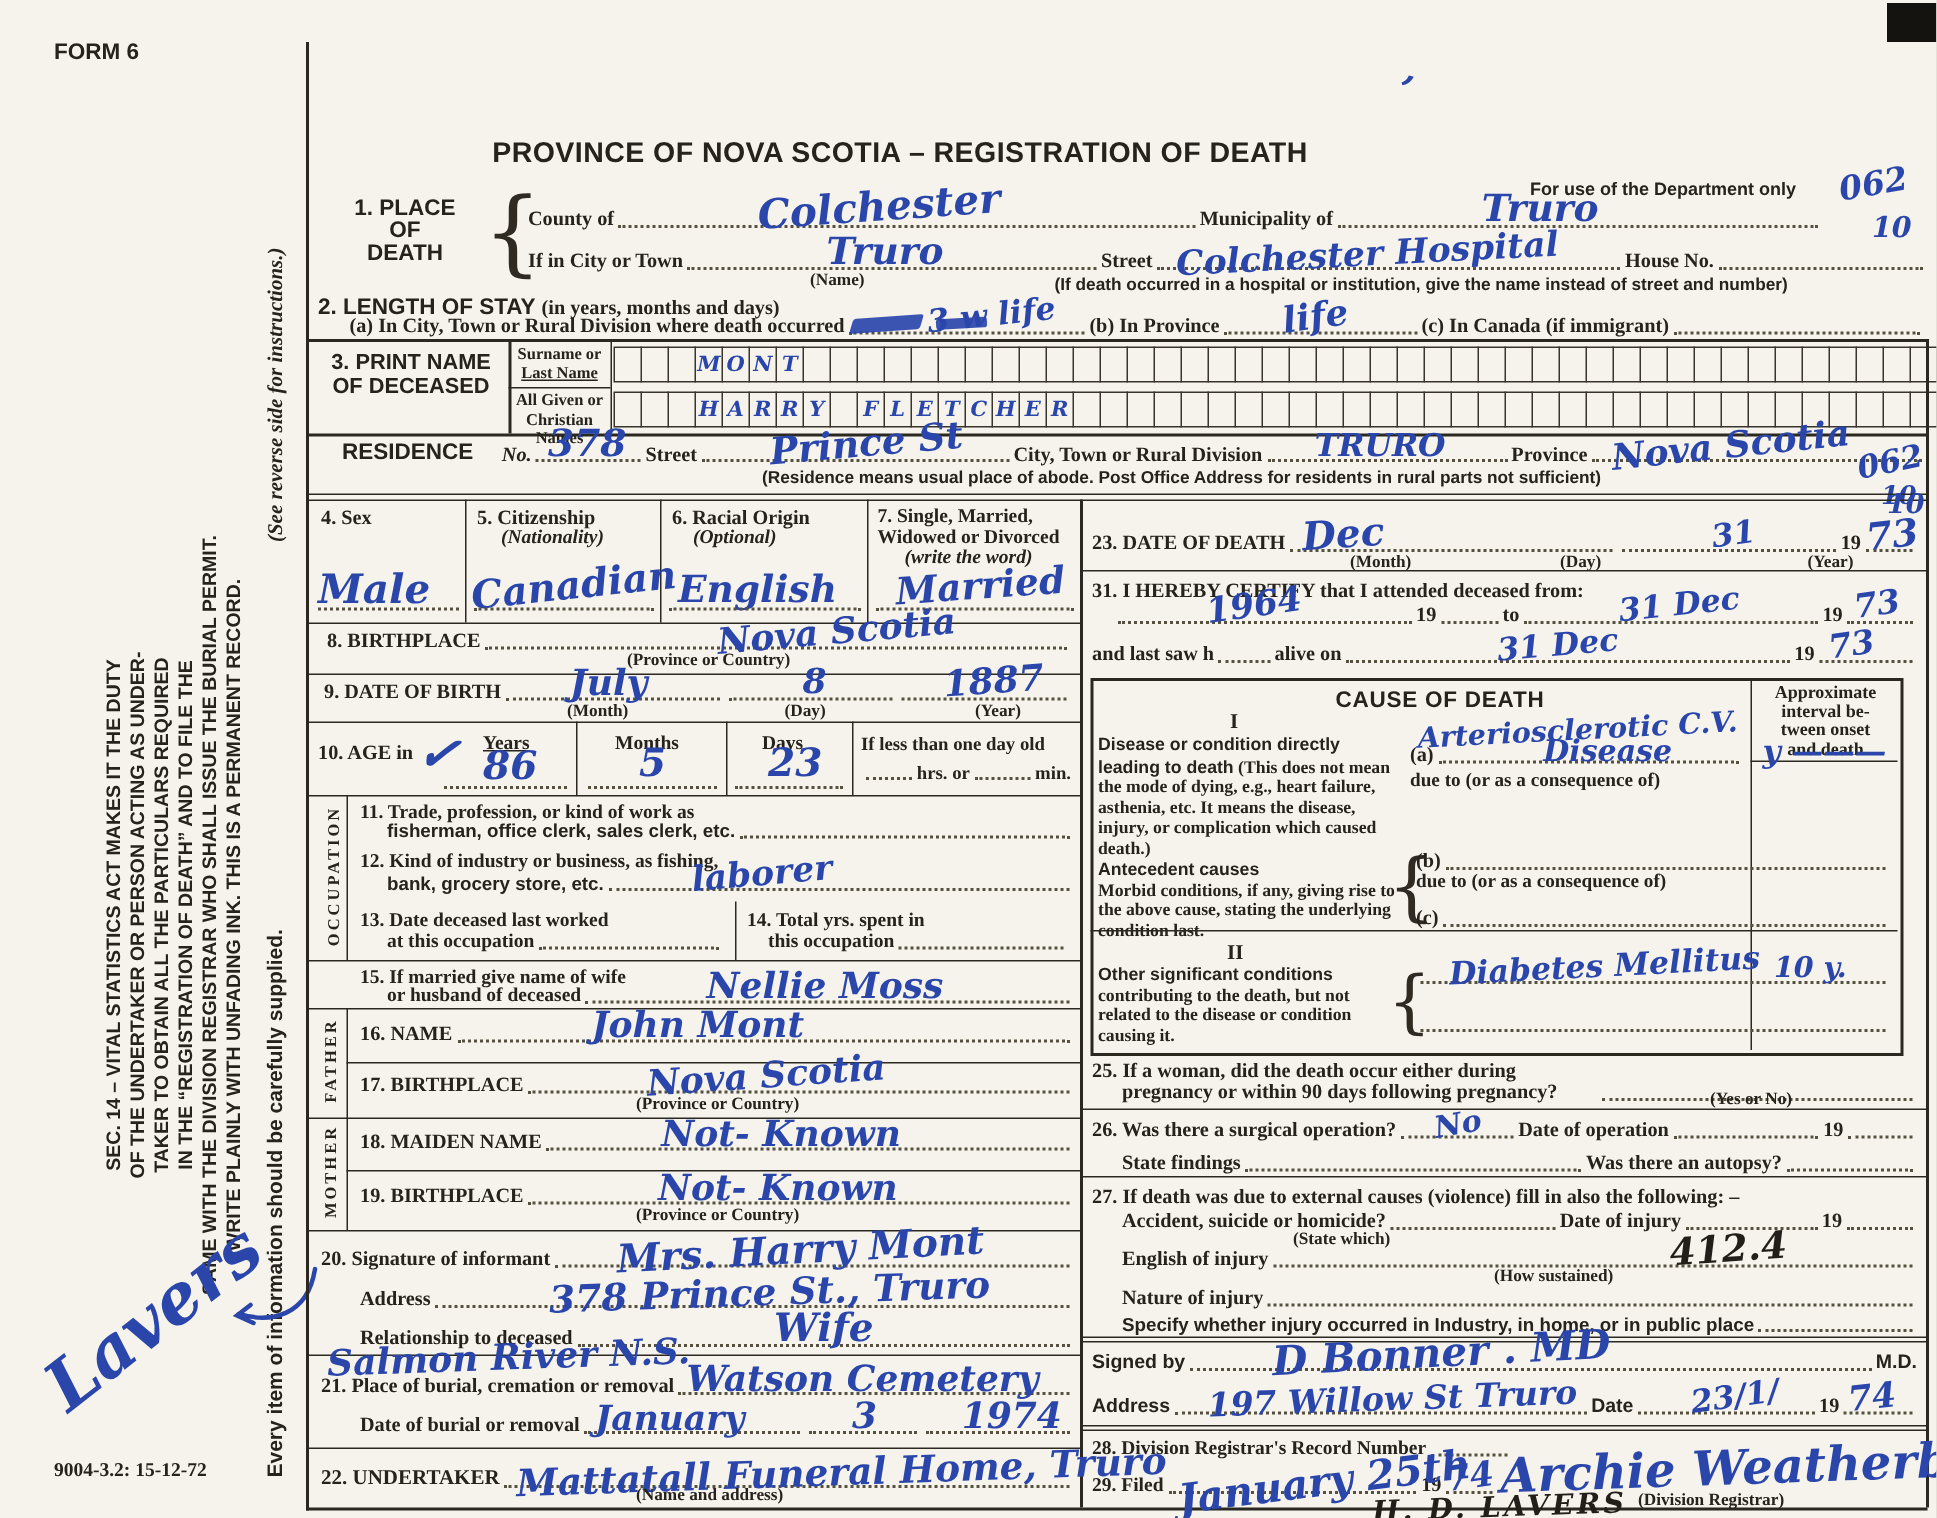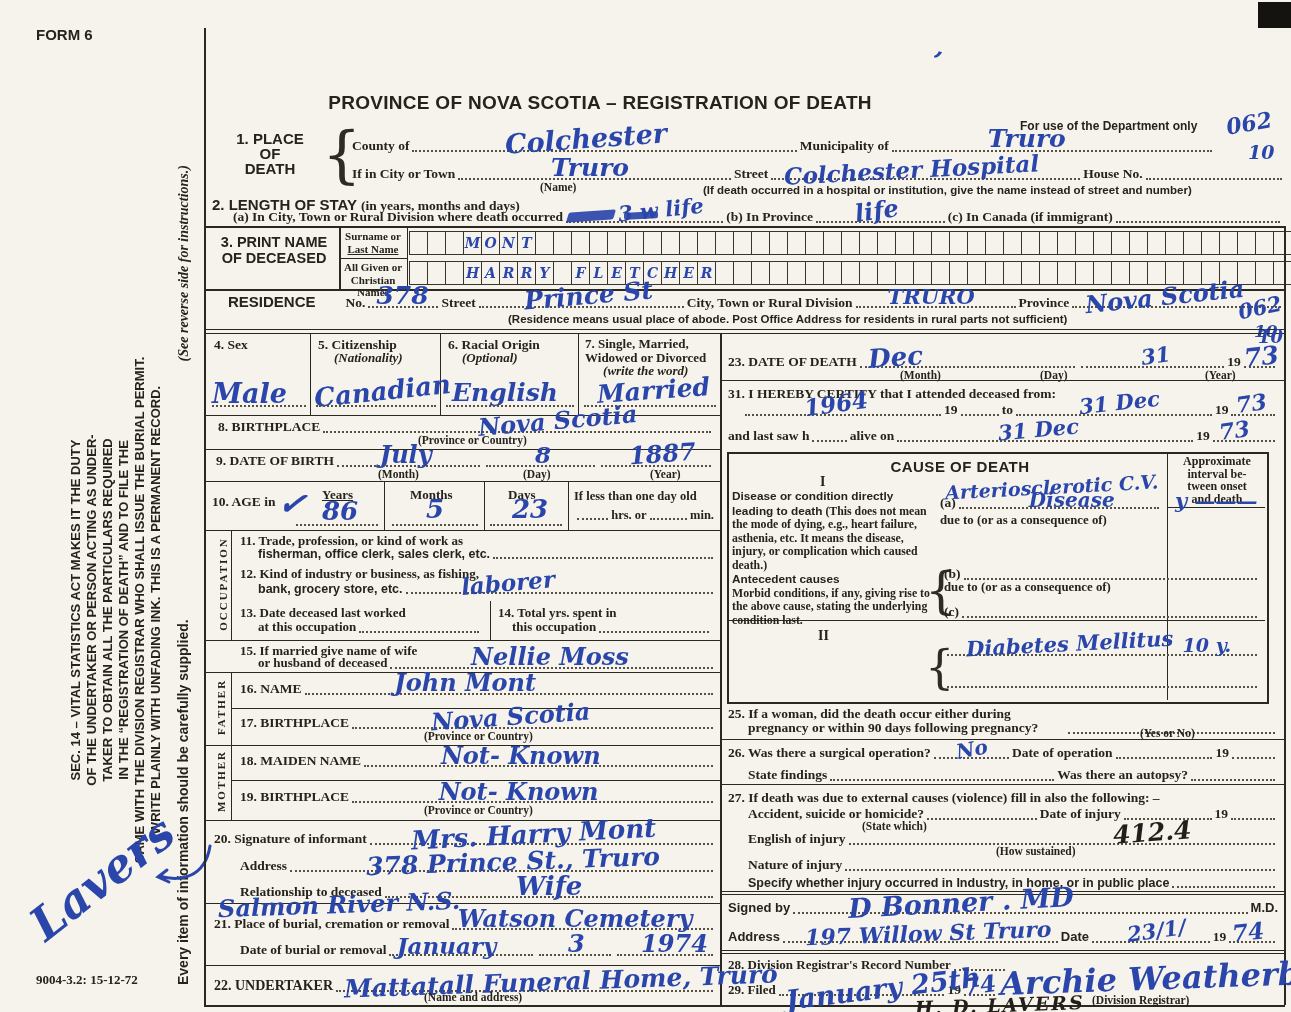--- a/index.html
+++ b/index.html
@@ -432,21 +432,21 @@
       <div class="gcell">
         <span class="gletter"></span>
       </div>
       <div class="gcell">
         <span class="gletter"></span>
       </div>
     </div>
 
   <div class="row" style="left:228px;top:293px;width:1056px;">
     <span class="t bs" style="font-size:15px;">RESIDENCE</span>
-    <span class="t" style="margin-left:30px;">No.</span>
+    <span class="t" style="margin-left:19px;font-style:italic;">No.</span>
     <span class="dots" style="flex:0 0 70px;">
       <span class="hw" style="left:8px;bottom:-2px;font-size:25px;">378</span>
     </span>
     <span class="t">Street</span>
     <span class="dots" style="flex:0 0 205px;">
       <span class="hw" style="left:22%;bottom:-2px;font-size:25px;transform:rotate(-5deg);">Prince St</span>
     </span>
     <span class="t">City, Town or Rural Division</span>
     <span class="dots" style="flex:0 0 160px;">
       <span class="hw" style="left:20%;bottom:-1px;font-size:21px;">TRURO</span>
@@ -744,20 +744,24 @@
     <span class="dots"></span>
   </div>
   <span class="a t" style="left:944px;top:580px;font:bold 12.8px 'Liberation Serif',serif;">due to (or as a consequence of)</span>
   <div class="row" style="left:944px;top:604px;width:316px;">
     <span class="t">(c)</span>
     <span class="dots"></span>
   </div>
   <div class="hl thin" style="left:727px;top:620px;width:538px;"></div>
 
   <span class="a t" style="left:818px;top:628px;font:bold 14px 'Liberation Serif',serif;">II</span>
+  <div class="a smallp" style="left:732px;top:642px;width:202px;">
+    <span class="sans11">Other significant conditions</span><br>
+    <span>contributing to the death, but not related to the disease or condition causing it.</span>
+  </div>
   <span class="brace" style="left:925px;top:644px;font-size:46px;">{</span>
   <div class="row" style="left:944px;top:648px;width:316px;">
     <span class="dots">
       <span class="hw" style="left:6%;bottom:0;font-size:21px;transform:rotate(-3deg);">Diabetes Mellitus</span>
       <span class="hw" style="left:76%;bottom:-1px;font-size:19px;">10 y.</span>
     </span>
   </div>
   <div class="row" style="left:944px;top:680px;width:316px;">
     <span class="dots"></span>
   </div>

